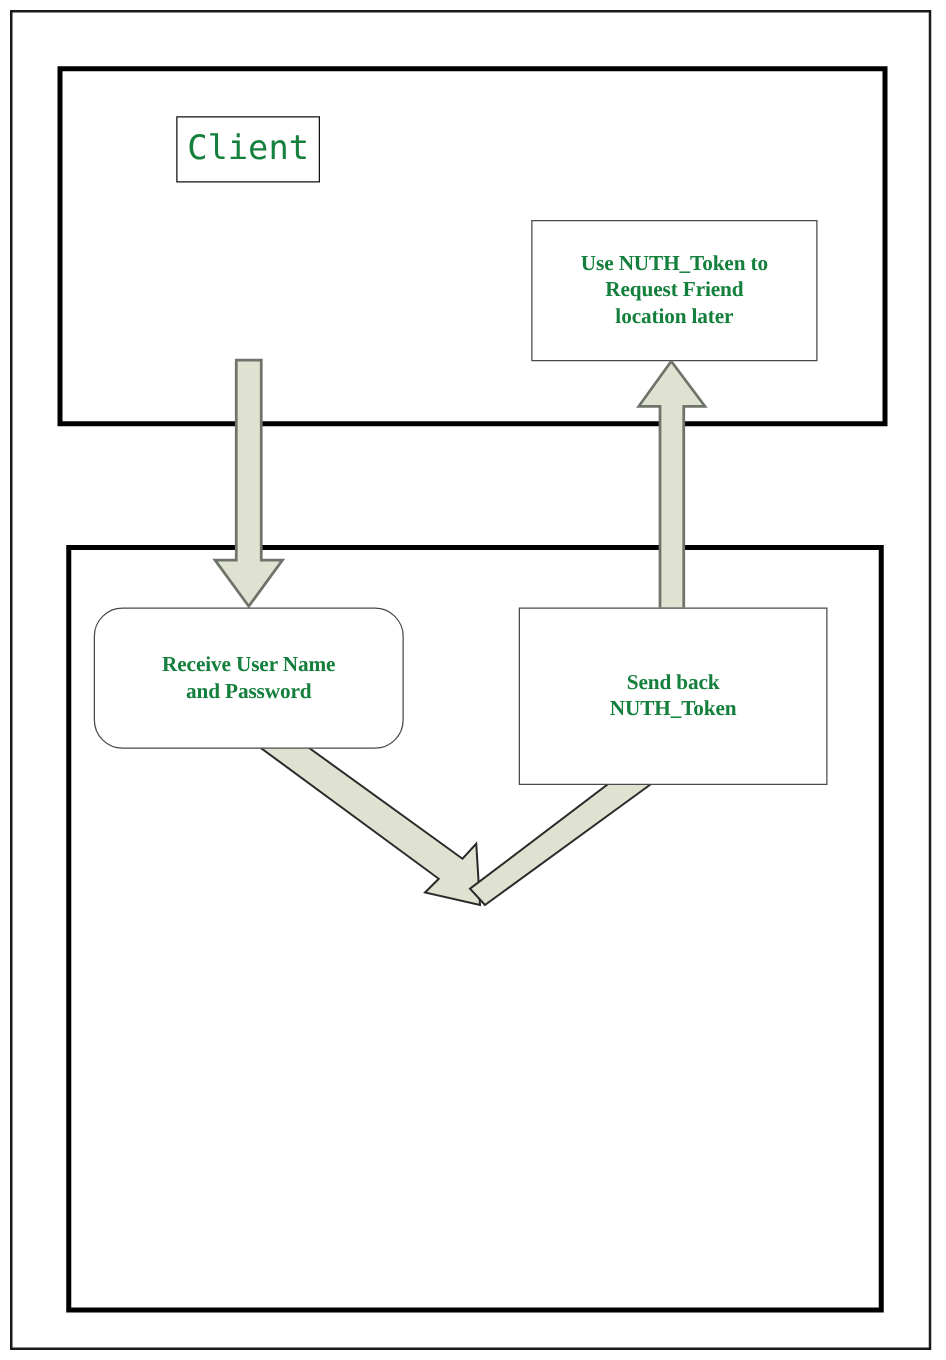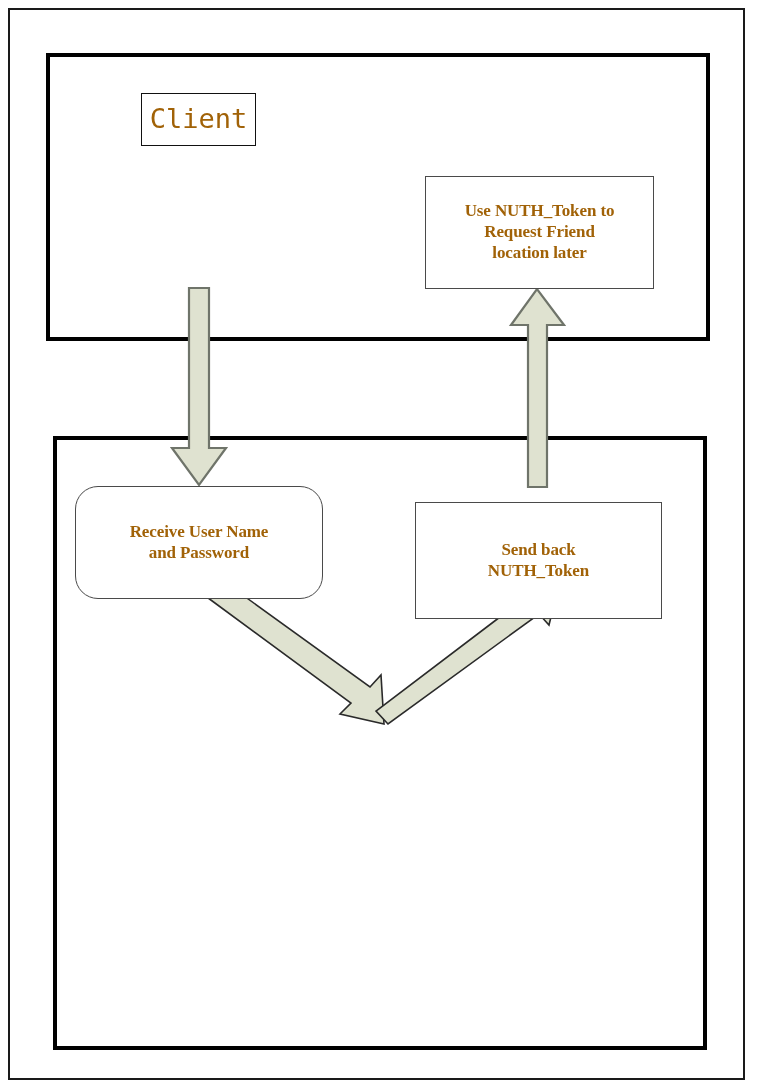--- a/index.html
+++ b/index.html
@@ -48,39 +48,39 @@
     display: flex;
     align-items: center;
     justify-content: center;
     text-align: center;
     z-index: 5;
   }
   .box .label {
     font-weight: bold;
     font-size: 17px;
     line-height: 1.22;
-    color: #a16207;
+    color: #15803d;
     letter-spacing: -0.1px;
     white-space: pre-line;
   }
   .box.mono {
     border: 1px solid #111111;
   }
   .box.mono .label {
     font-family: "DejaVu Sans Mono", "Liberation Mono", monospace;
     font-weight: normal;
     font-size: 27px;
     letter-spacing: 0px;
   }
 
   #box-client   { left: 141px; top: 93px;  width: 115px; height: 53px;  }
   #box-login    { left: 85px;  top: 176px; width: 228px; height: 113px; }
   #box-usetoken { left: 425px; top: 176px; width: 229px; height: 113px; }
   #box-receive  { left: 75px;  top: 486px; width: 248px; height: 113px; border-radius: 23px; }
-  #box-sendback { left: 415px; top: 502px; width: 247px; height: 117px; text-align: center; }
+  #box-sendback { left: 415px; top: 486px; width: 247px; height: 142px; text-align: center; }
   #box-server   { left: 96px;  top: 742px; width: 112px; height: 88px;  }
   #box-check    { left: 256px; top: 717px; width: 245px; height: 116px; }
 
   
   .arrow-layer {
     position: absolute;
     left: 0; top: 0;
     width: 757px;
     height: 1088px;
     z-index: 3;

